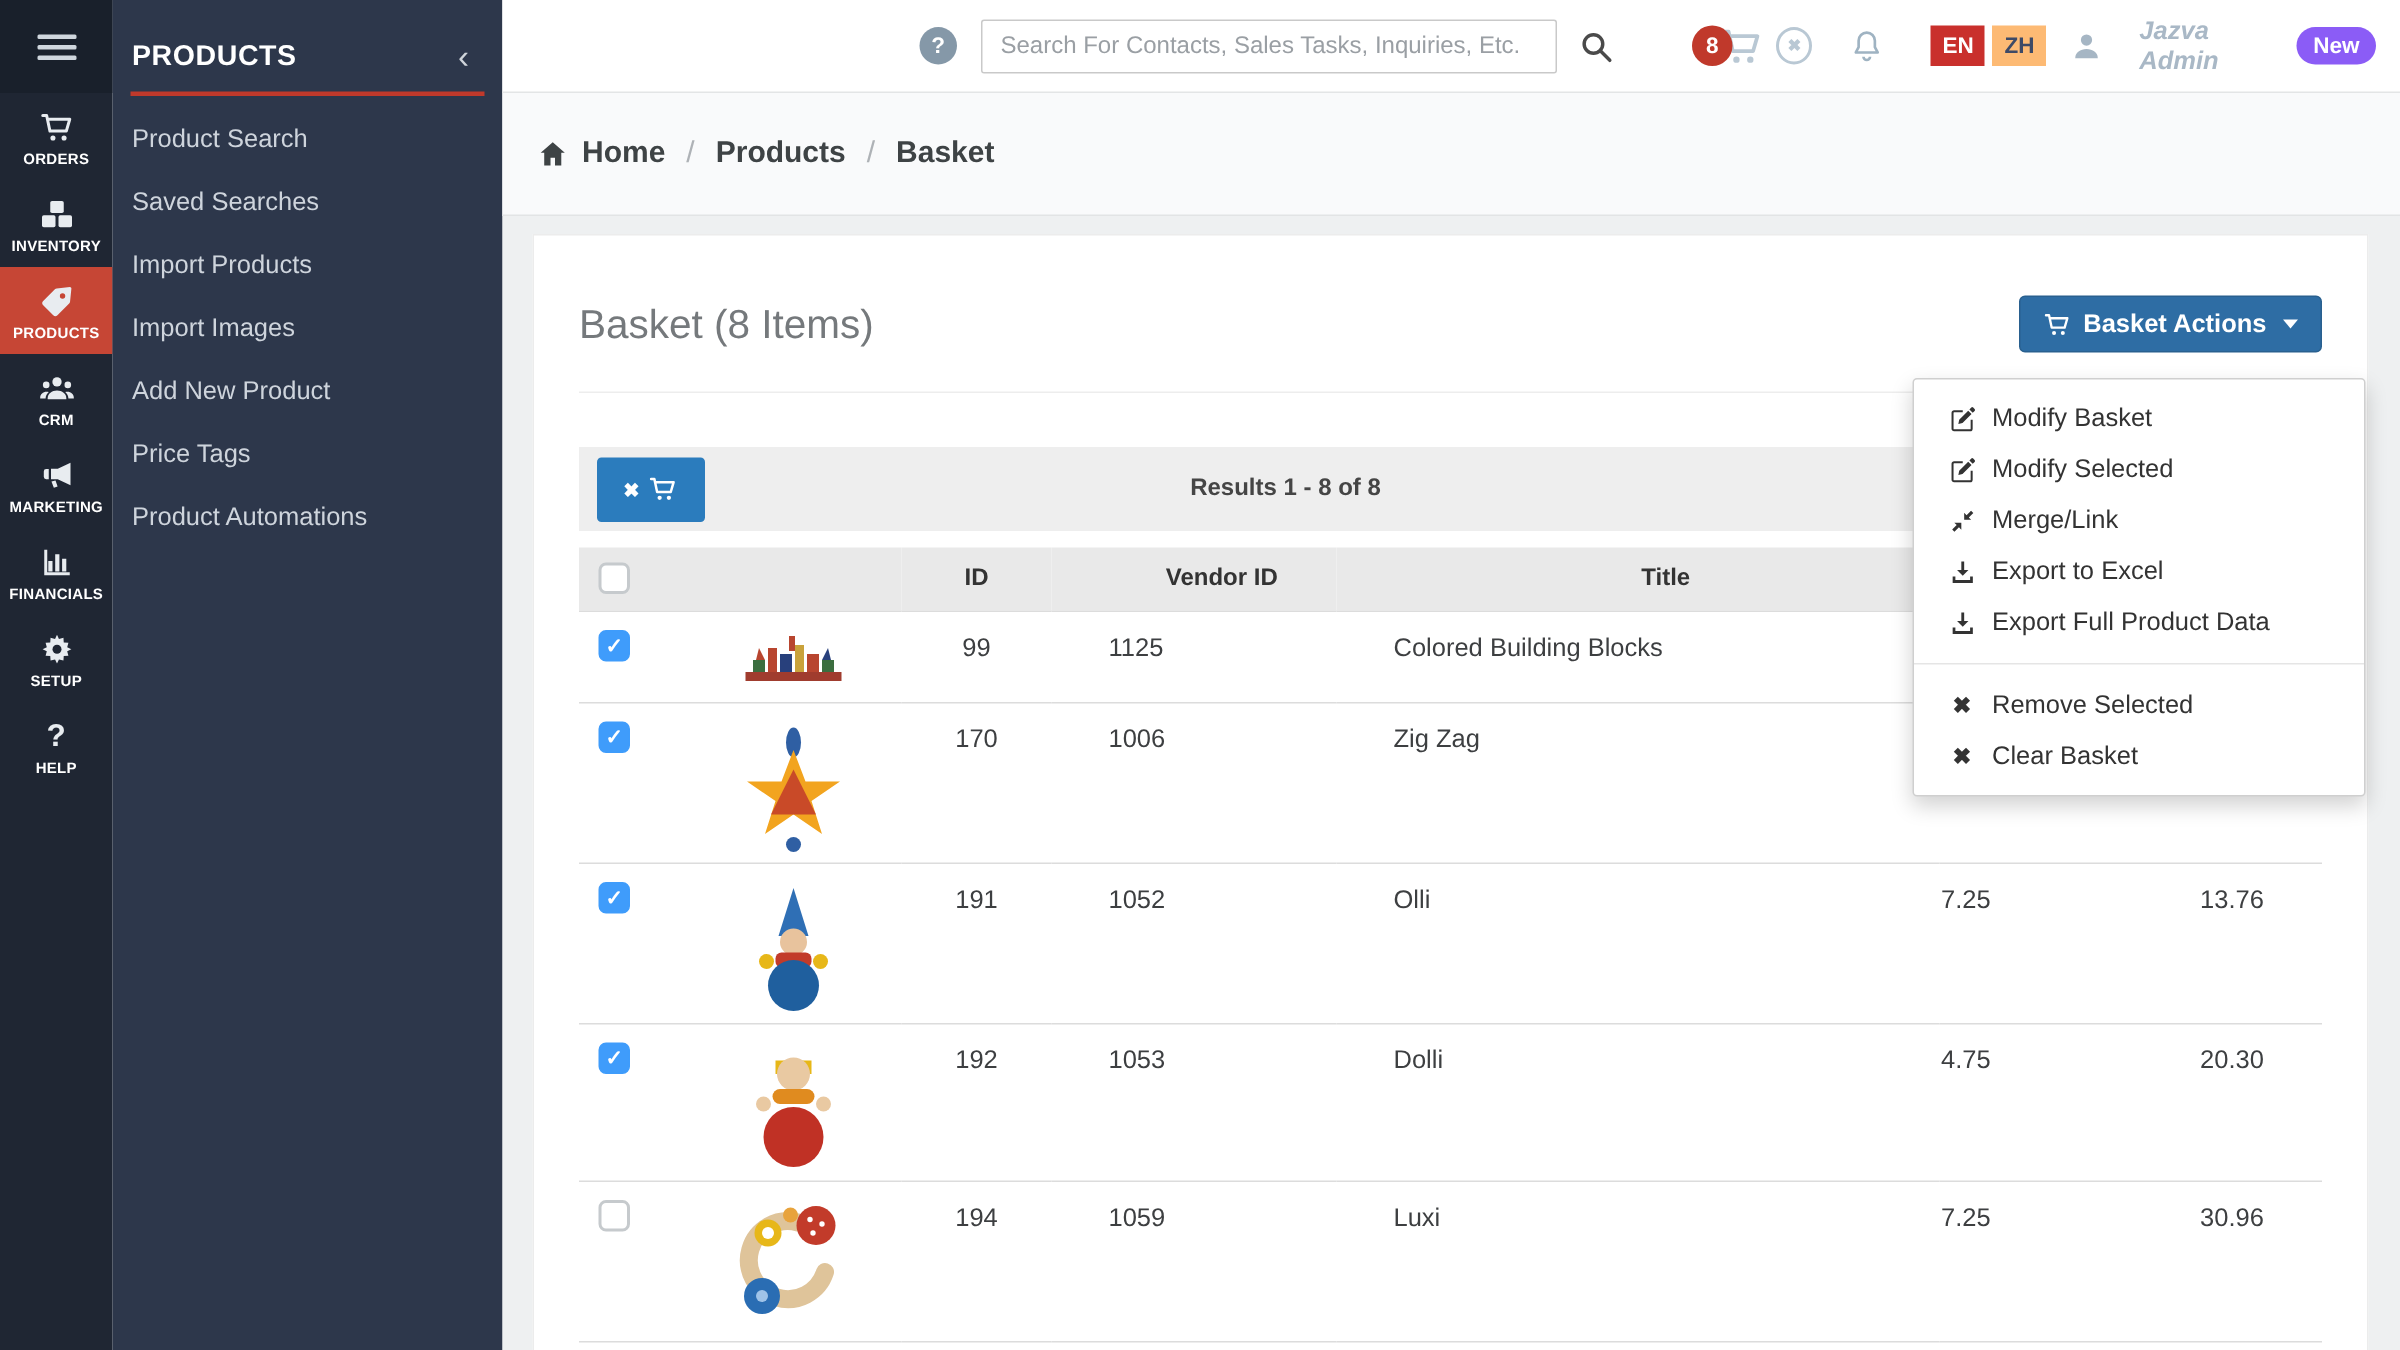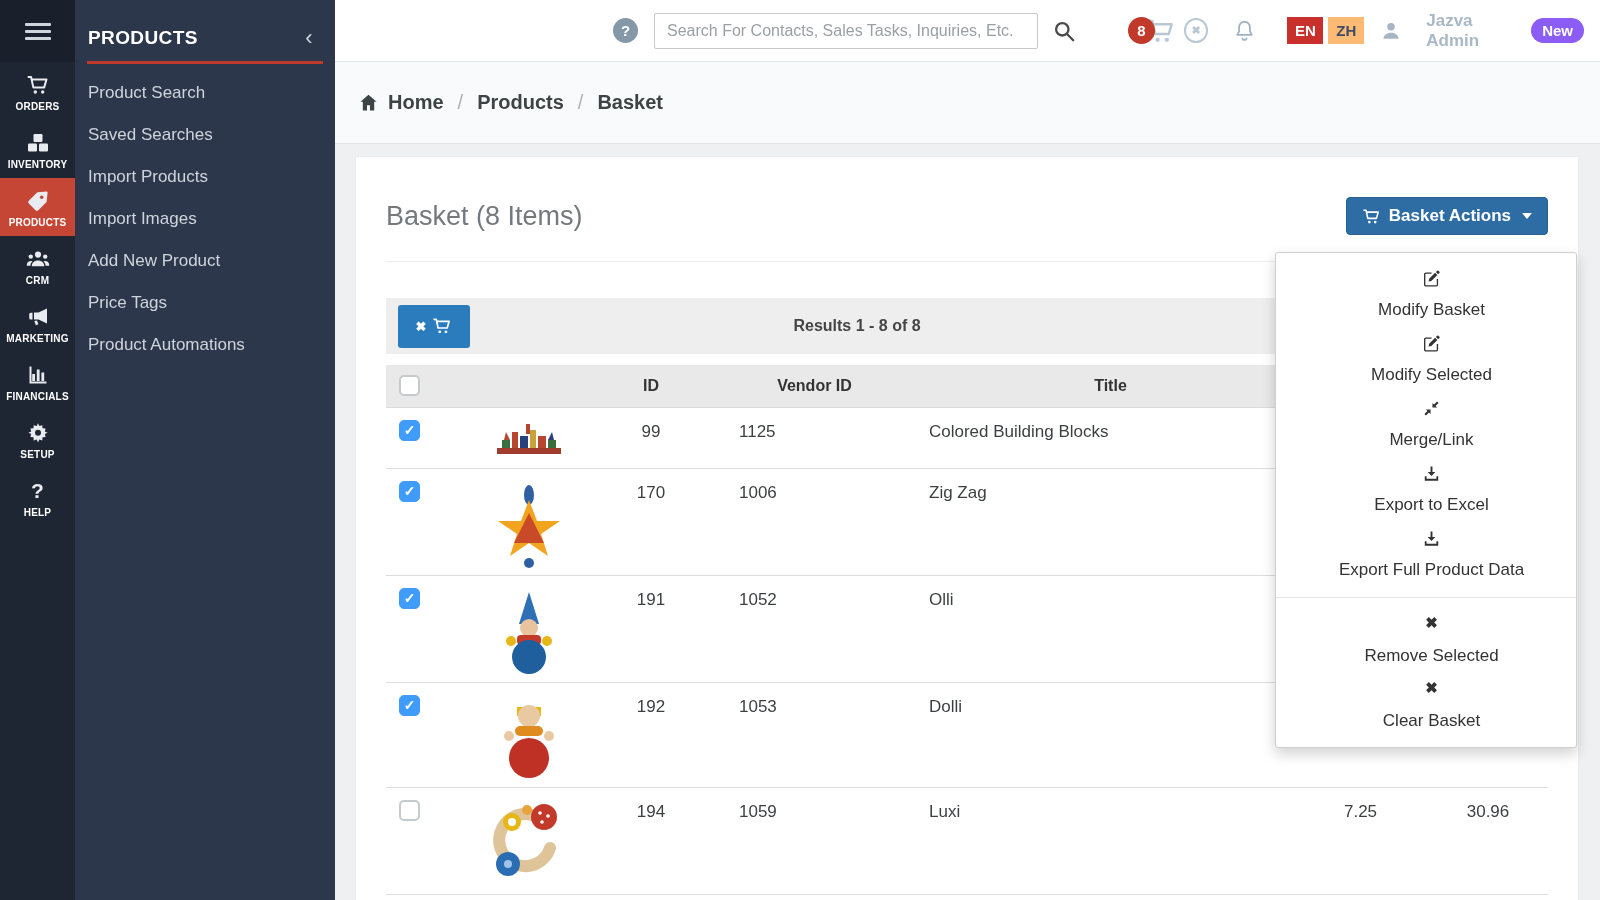--- a/index.html
+++ b/index.html
@@ -47,21 +47,21 @@
   .top-cart svg { width:30px; height:30px; }
   .circle-x { margin-left:8px; width:25px; height:25px; border-radius:50%; border:2px solid #b9c8d4; color:#b9c8d4; font-size:11px; font-weight:bold; display:flex; align-items:center; justify-content:center; cursor:pointer; }
   .bell { margin-left:24px; color:#9fb3c2; width:25px; height:25px; cursor:pointer; }
   .bell svg { width:25px; height:25px; }
   .chip { margin-left:5px; width:37px; height:27px; display:flex; align-items:center; justify-content:center; font-weight:bold; font-size:15px; cursor:pointer; }
   .chip-en { margin-left:30px; background:#c9302c; color:#fff; }
   .chip-zh { background:#fdba74; color:#3e4a66; }
   .userbox { margin-left:16px; display:flex; align-items:center; cursor:pointer; }
   .person { color:#a6b6c4; width:22px; height:22px; }
   .person svg { width:22px; height:22px; }
-  .username { margin-left:24px; color:#a9b8c6; font-size:17px; font-weight:bold; }
+  .username { margin-left:24px; color:#a9b8c6; font-size:17px; font-weight:bold;font-style:italic; }
   .new-pill { margin-left:6px; margin-right:16px; background:#8b5cf6; color:#fff; font-weight:bold; font-size:15px; padding:4px 11px; border-radius:14px; }
 
   .breadcrumb-bar { height:82px; flex:0 0 82px; background:#f9fafb; border-bottom:1px solid #e2e4e5; display:flex; align-items:center; padding-left:23px; font-size:20px; font-weight:bold; color:#3e4345; }
   .bc-home { width:21px; height:21px; color:#3e4345; margin-right:9px; }
   .bc-home svg { width:21px; height:21px; }
   .bc-link { cursor:pointer; }
   .bc-sep { color:#aeb2b6; font-weight:normal; margin:0 14px; }
 
   .content { flex:1; padding:12px 21px 0 20px; overflow:hidden; }
   .card { background:#fff; border:1px solid #ececec; height:110%; padding:0 30px; overflow:hidden; }
@@ -81,36 +81,36 @@
   .results { position:absolute; left:110px; right:330px; text-align:center; font-weight:bold; font-size:16px; color:#454545; }
 
   table { width:100%; border-collapse:collapse; margin-top:11px; table-layout:fixed; }
   thead tr { background:#e9e9e9; height:42px; }
   th { font-size:16px; color:#333; font-weight:bold; text-align:center; }
   .c-check { width:70px; padding-left:13px; }
   .c-img { width:145px; text-align:center; }
   .c-id { width:100px; text-align:center; }
   .c-vendor { width:190px; padding-left:38px; }
   .c-title { padding-left:38px; }
-  .c-p1 { width:135px; text-align:center; }
+  .c-p1 { width:135px; text-align:left; }
   .c-p2 { width:120px; text-align:center; }
   tbody td { border-top:1px solid #dcdcdc; vertical-align:top; padding-top:14px; font-size:17px; color:#3d3f41; }
   tbody td.c-check { padding-top:12px; }
   tbody tr { height:92px; }
   tbody tr:first-child { height:54px; }
   .checkbox { width:21px; height:21px; border-radius:5px; display:flex; align-items:center; justify-content:center; cursor:pointer; }
   .checkbox.checked { background:#3f9cfb; border:1px solid #3f9cfb; color:#fff; }
   .checkbox.unchecked { background:#fff; border:2px solid #c6cacd; }
   .tick { font-size:14px; font-weight:bold; line-height:1; }
   .toy { display:inline-block; }
   .toy svg { display:block; margin:0 auto; }
 
   
   .dropdown { position:absolute; top:252px; left:940px; width:302px; background:#fff; border:1px solid #cfcfcf; border-radius:3px; box-shadow:0 6px 14px rgba(0,0,0,.18); padding:9px 0; z-index:20; }
-  .menu-item { display:flex; align-items:center; gap:9px; padding:7px 10px 7px 21px; font-size:17px; color:#333; cursor:pointer;flex-direction:column; }
+  .menu-item { display:flex; align-items:center; gap:9px; padding:7px 10px 7px 21px; font-size:17px; color:#333; cursor:pointer; }
   .mic { width:22px; flex:0 0 22px; display:flex; justify-content:center; color:#333; }
   .mic svg { width:19px; height:19px; }
   .xglyph { font-size:15px; font-weight:bold; line-height:1; }
   .menu-divider { border-top:1px solid #e5e5e5; margin:10px 0; }
 </style>
 </head>
 <body>
 
 <div class="layout">
 

